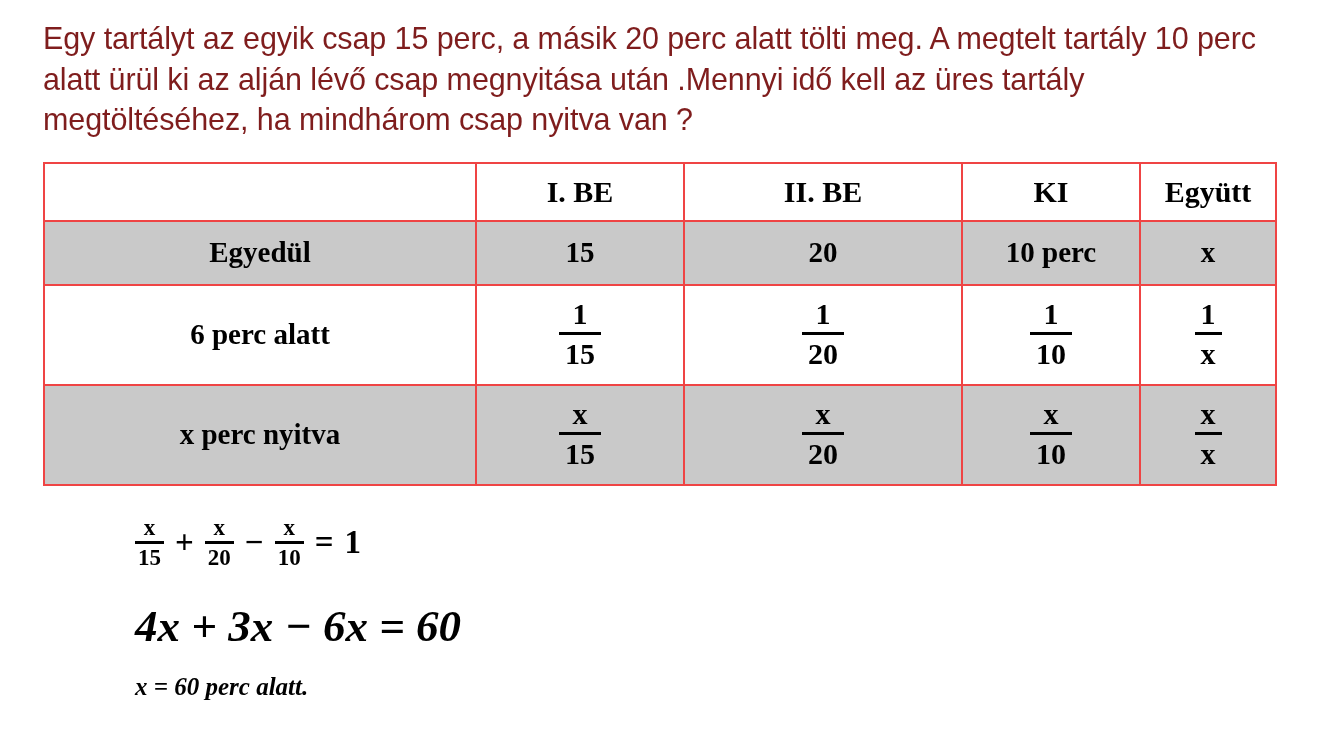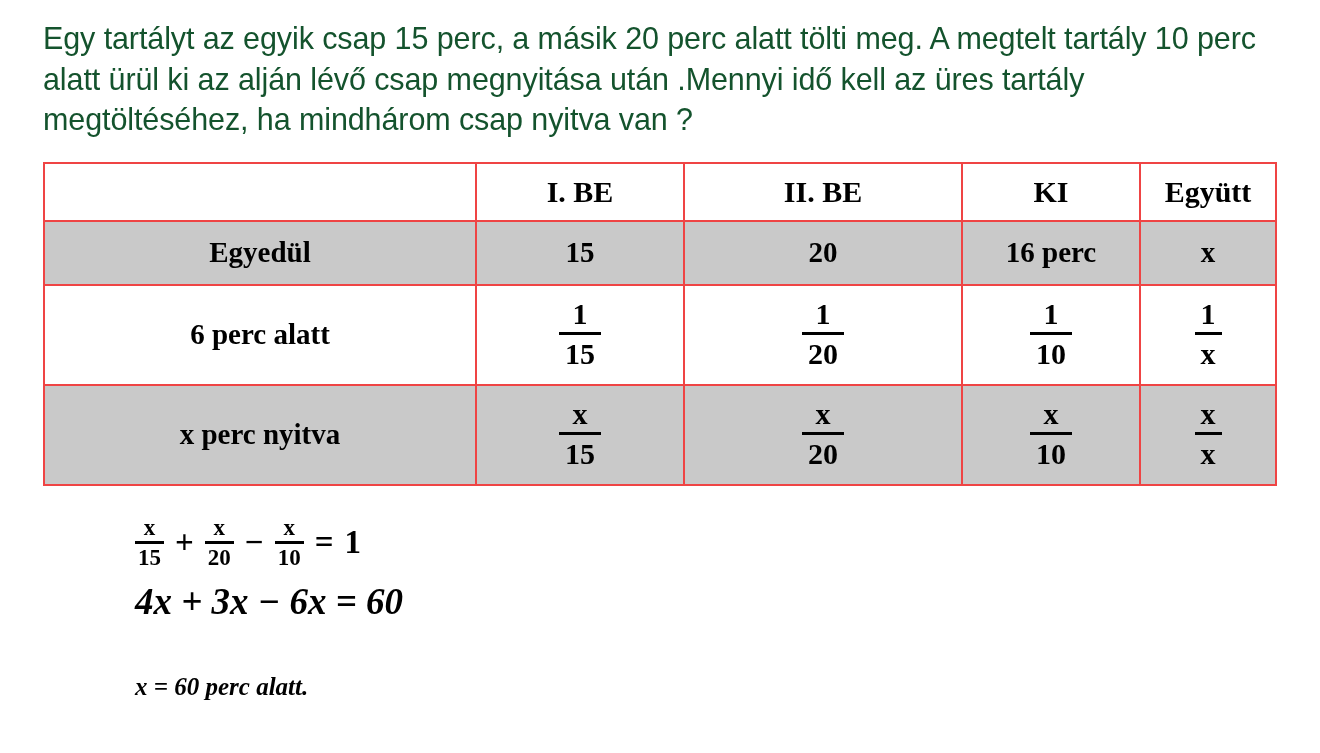--- a/index.html
+++ b/index.html
@@ -22,21 +22,21 @@
     box-sizing: border-box;
     padding: 10px 30px 0 40px;
   }
 
   
   .statement {
     font-family: "Liberation Sans", sans-serif;
     font-size: 30.5px;
     line-height: 1.33;
     letter-spacing: -0.1px;
-    color: #14532d;
+    color: #7f1d1d;
     margin: 8px 0 0 3px;
     max-width: 1255px;
   }
 
   
   .tbl-wrap {
     margin-top: 22px;
     margin-left: 3px;
     width: 1232px;
   }
@@ -142,23 +142,23 @@
     background: #000;
     margin: 2px 0;
   }
   .eq-small .den {
     display: block;
     font-size: 23px;
     padding: 0 3px;
   }
   .eq-line2 {
     height: 72px;
-    font-size: 37px;
+    font-size: 45px;
     display: flex;
-    align-items: flex-start;
+    align-items: flex-end;
     font-style: normal;
   }
   .eq-line2 .ital, .eq-line3 .ital {
     font-style: italic;
     font-weight: bold;
   }
   .eq-line3 {
     height: 70px;
     font-size: 25px;
     display: flex;
@@ -187,21 +187,21 @@
           <td>I. BE</td>
           <td>II. BE</td>
           <td>KI</td>
           <td>Együtt</td>
         </tr>
 
         <tr class="shaded r-egyedul">
           <td class="rowlabel">Egyedül</td>
           <td>15</td>
           <td>20</td>
-          <td>16 perc</td>
+          <td>10 perc</td>
           <td>x</td>
         </tr>
 
         <tr class="plain r-perc">
           <td class="rowlabel">6 perc alatt</td>
           <td>
             <span class="frac">
               <span class="num">1</span>
               <span class="bar"></span>
               <span class="den">15</span>

